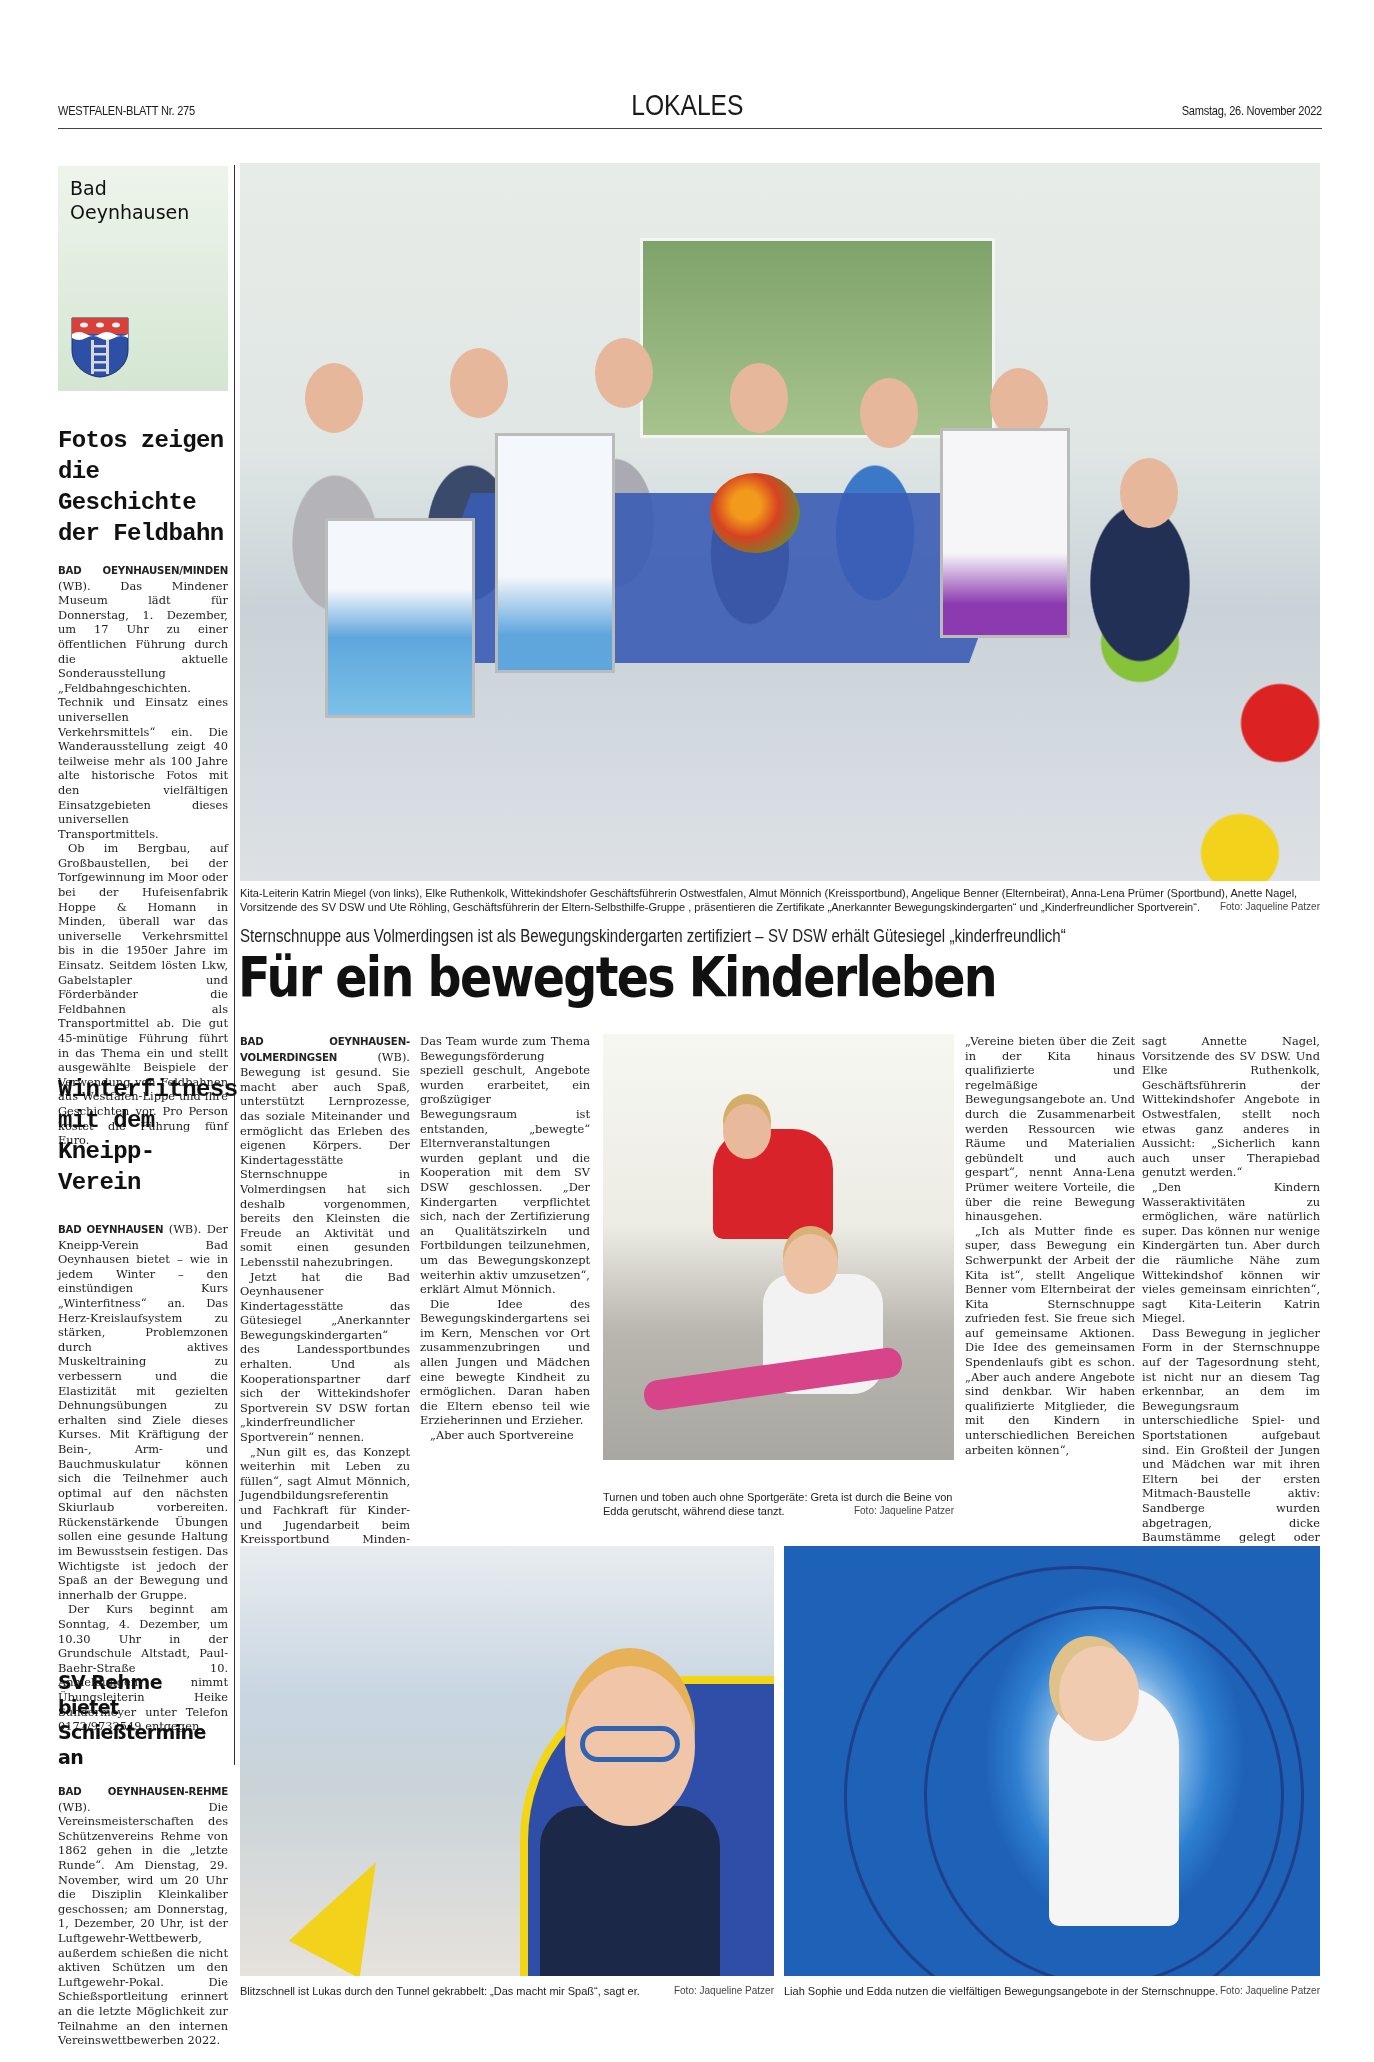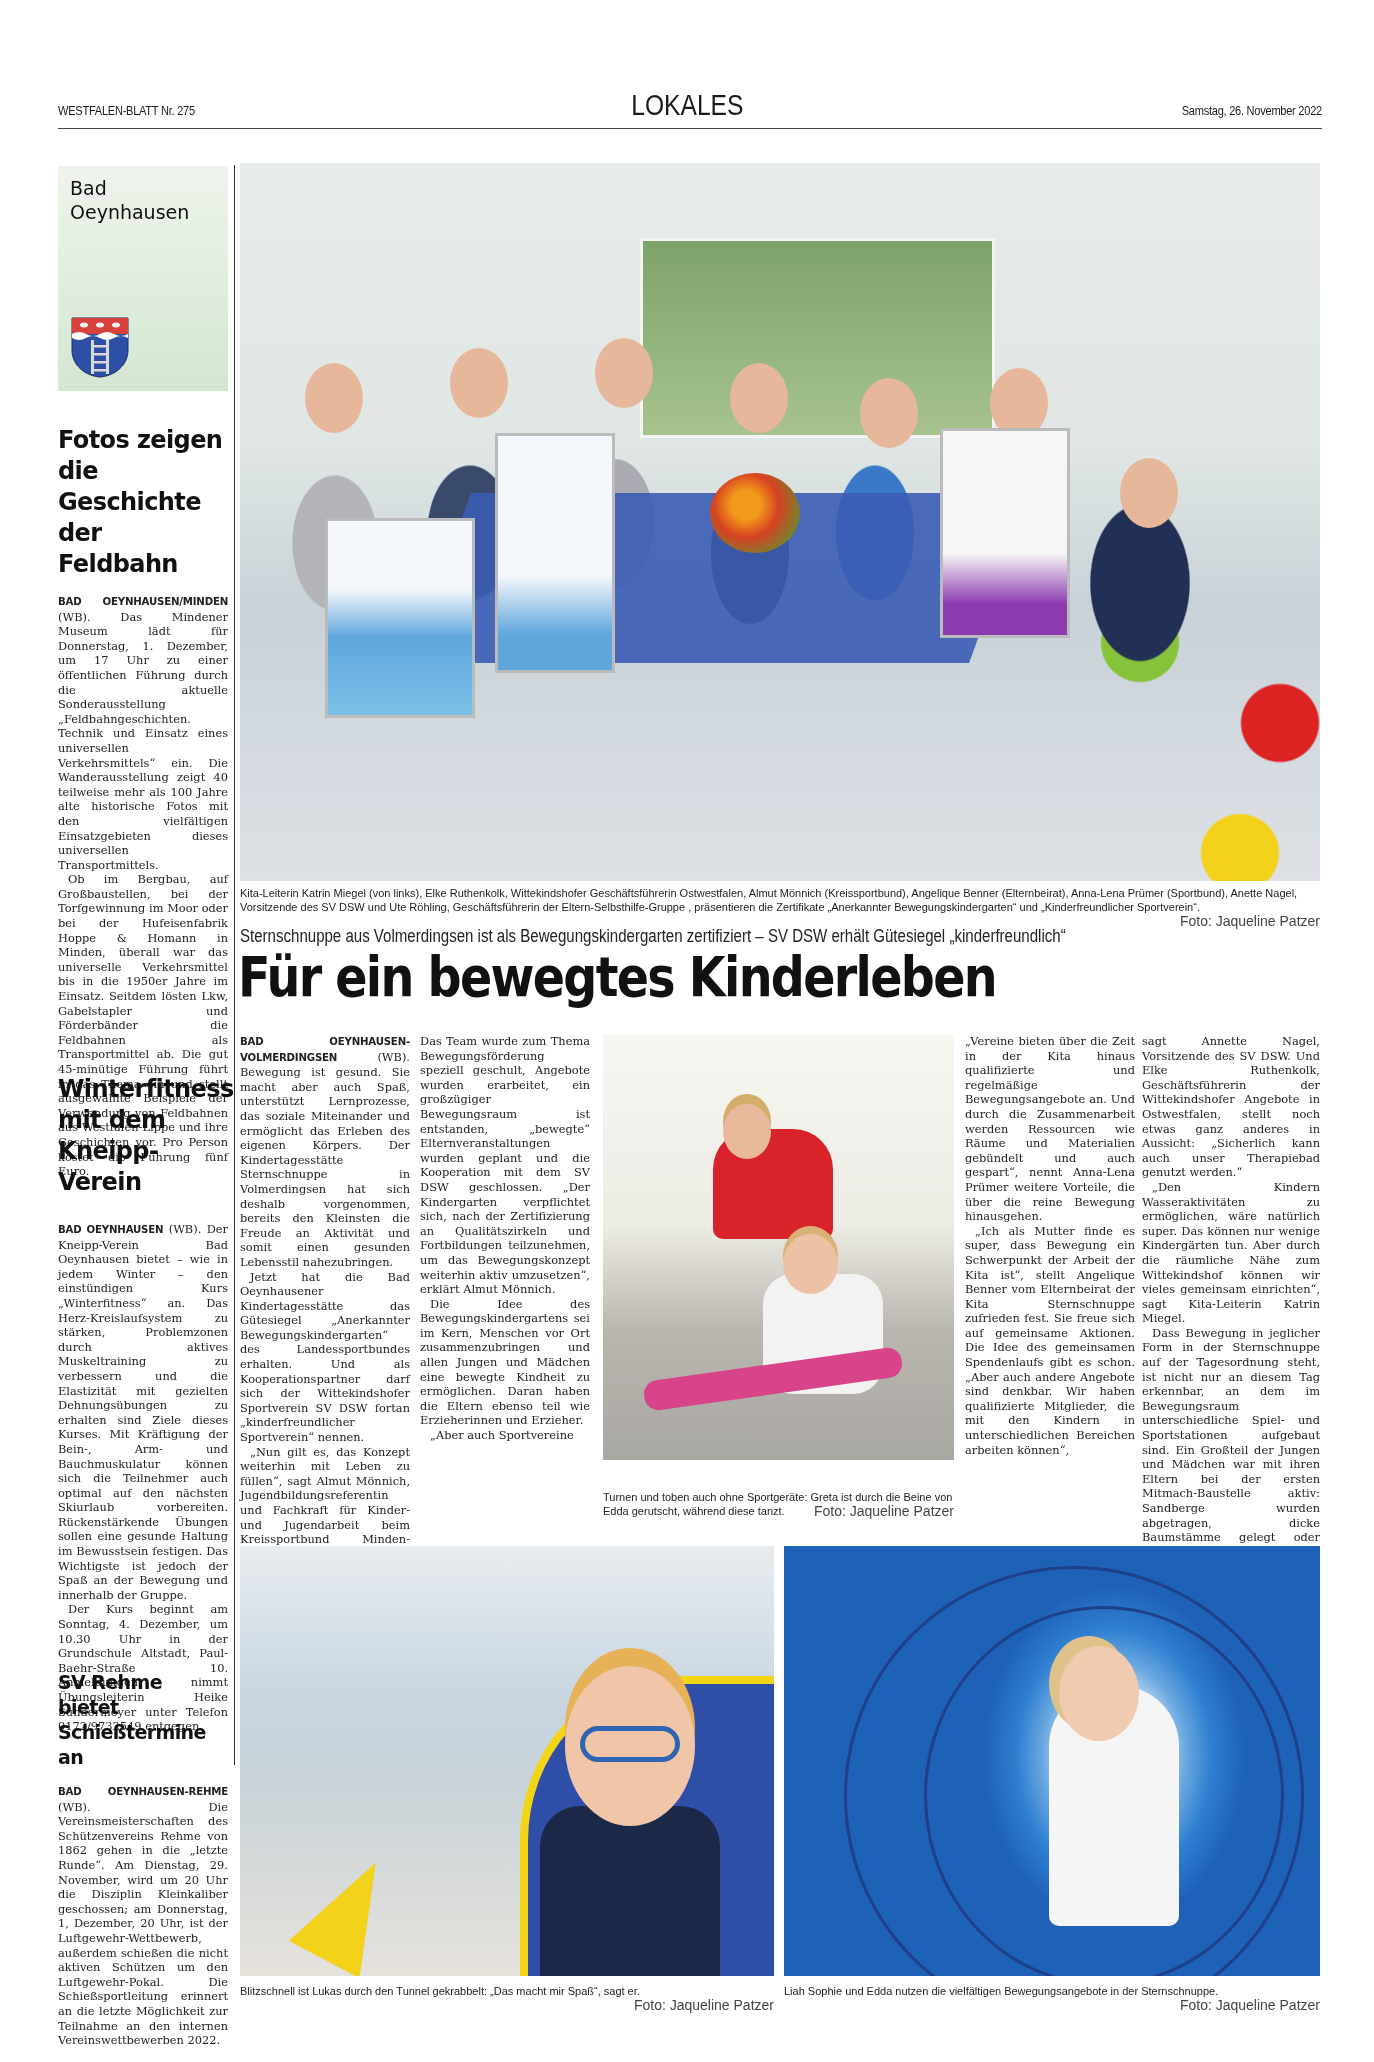--- a/index.html
+++ b/index.html
@@ -14,21 +14,21 @@
   .header-rule { position: absolute; top: 128px; left: 58px; right: 52px; height: 1px; background: #444; }
 
   
   .side-rule { position: absolute; left: 234px; top: 165px; width: 1px; height: 1600px; background: #333; }
   .ortsbox { position: absolute; left: 58px; top: 166px; width: 170px; height: 225px; background: linear-gradient(#eef4ec, #d4e6d2); }
   .ortsbox-title { position: absolute; left: 12px; top: 10px; font-family: "DejaVu Sans", sans-serif; font-weight: normal; font-size: 19px; line-height: 24px; color: #111; }
   .crest { position: absolute; left: 12px; top: 150px; width: 60px; height: 62px; }
 
   .side { position: absolute; left: 58px; width: 170px; }
   .side h2 { font-family: "DejaVu Sans", sans-serif; font-weight: bold; color: #111; letter-spacing: -0.6px; }
-  .side h2.big { font-size: 24px; line-height: 31px; }
+  .side h2.big { font-size: 24px; line-height: 31px; font-family: Liberation Mono, monospace; }
   .side h2.mid { font-size: 19px; line-height: 25px; }
   .body-text { font-family: "DejaVu Serif", serif; font-size: 11.4px; line-height: 14.6px; text-align: justify; hyphens: auto; color: #222; }
   .body-text p { text-indent: 0; }
   .body-text p + p { text-indent: 10px; }
   .dateline { font-family: "DejaVu Sans", sans-serif; font-weight: bold; font-size: 10.2px; letter-spacing: -0.2px; }
 
   
   .photo { position: absolute; overflow: hidden; }
   .photo-main { left: 240px; top: 163px; width: 1080px; height: 718px;
     background:
@@ -66,21 +66,21 @@
   .photo-bl .face { position: absolute; left: 325px; top: 120px; width: 130px; height: 160px; border-radius: 50%; background: #f1c6a8; box-shadow: 0 -18px 0 #e7b257; }
   .photo-bl .glasses { position: absolute; left: 340px; top: 180px; width: 100px; height: 36px; border: 5px solid #2f64b3; border-radius: 18px; }
   .photo-bl .cone { position: absolute; left: 70px; top: 310px; width: 0; height: 0; border-left: 40px solid transparent; border-right: 40px solid transparent; border-bottom: 110px solid #f3d21c; transform: rotate(28deg); }
 
   .photo-br { left: 784px; top: 1546px; width: 536px; height: 430px; background: radial-gradient(ellipse 130px 170px at 330px 210px, #f1f3f5 30%, #6aa8e0 55%, #2f7fd1 75%, #1e62b8 100%); }
   .photo-br .ring { position: absolute; border: 3px solid #1f3f8a; border-radius: 50%; }
   .photo-br .girl { position: absolute; left: 265px; top: 140px; width: 130px; height: 240px; background: #f5f5f5; border-radius: 60px 60px 10px 10px; }
   .photo-br .gface { position: absolute; left: 275px; top: 100px; width: 80px; height: 95px; border-radius: 50%; background: #f0cbb0; box-shadow: -10px -10px 0 #dfc18a; }
 
   .caption { position: absolute; font-family: "Liberation Sans", sans-serif; font-size: 11px; line-height: 14px; color: #222; transform-origin: left top; }
-  .credit { float: right; font-size: 14px; color: #444; }
+  .credit { float: right; font-size: 10px; color: #444; }
 
   .subhead { position: absolute; left: 240px; top: 926px; font-family: "Liberation Sans", sans-serif; font-size: 17.5px; color: #222; transform: scaleX(0.86); transform-origin: left center; white-space: nowrap; }
   .headline { position: absolute; left: 238px; top: 944px; font-family: "DejaVu Sans", sans-serif; font-weight: bold; font-size: 56px; letter-spacing: -2px; color: #111; transform: scaleX(0.85); transform-origin: left top; white-space: nowrap; }
 
   .col { position: absolute; width: 170px; }
 </style>
 </head>
 <body>
 
 <div class="header-left">WESTFALEN-BLATT Nr. 275</div>

